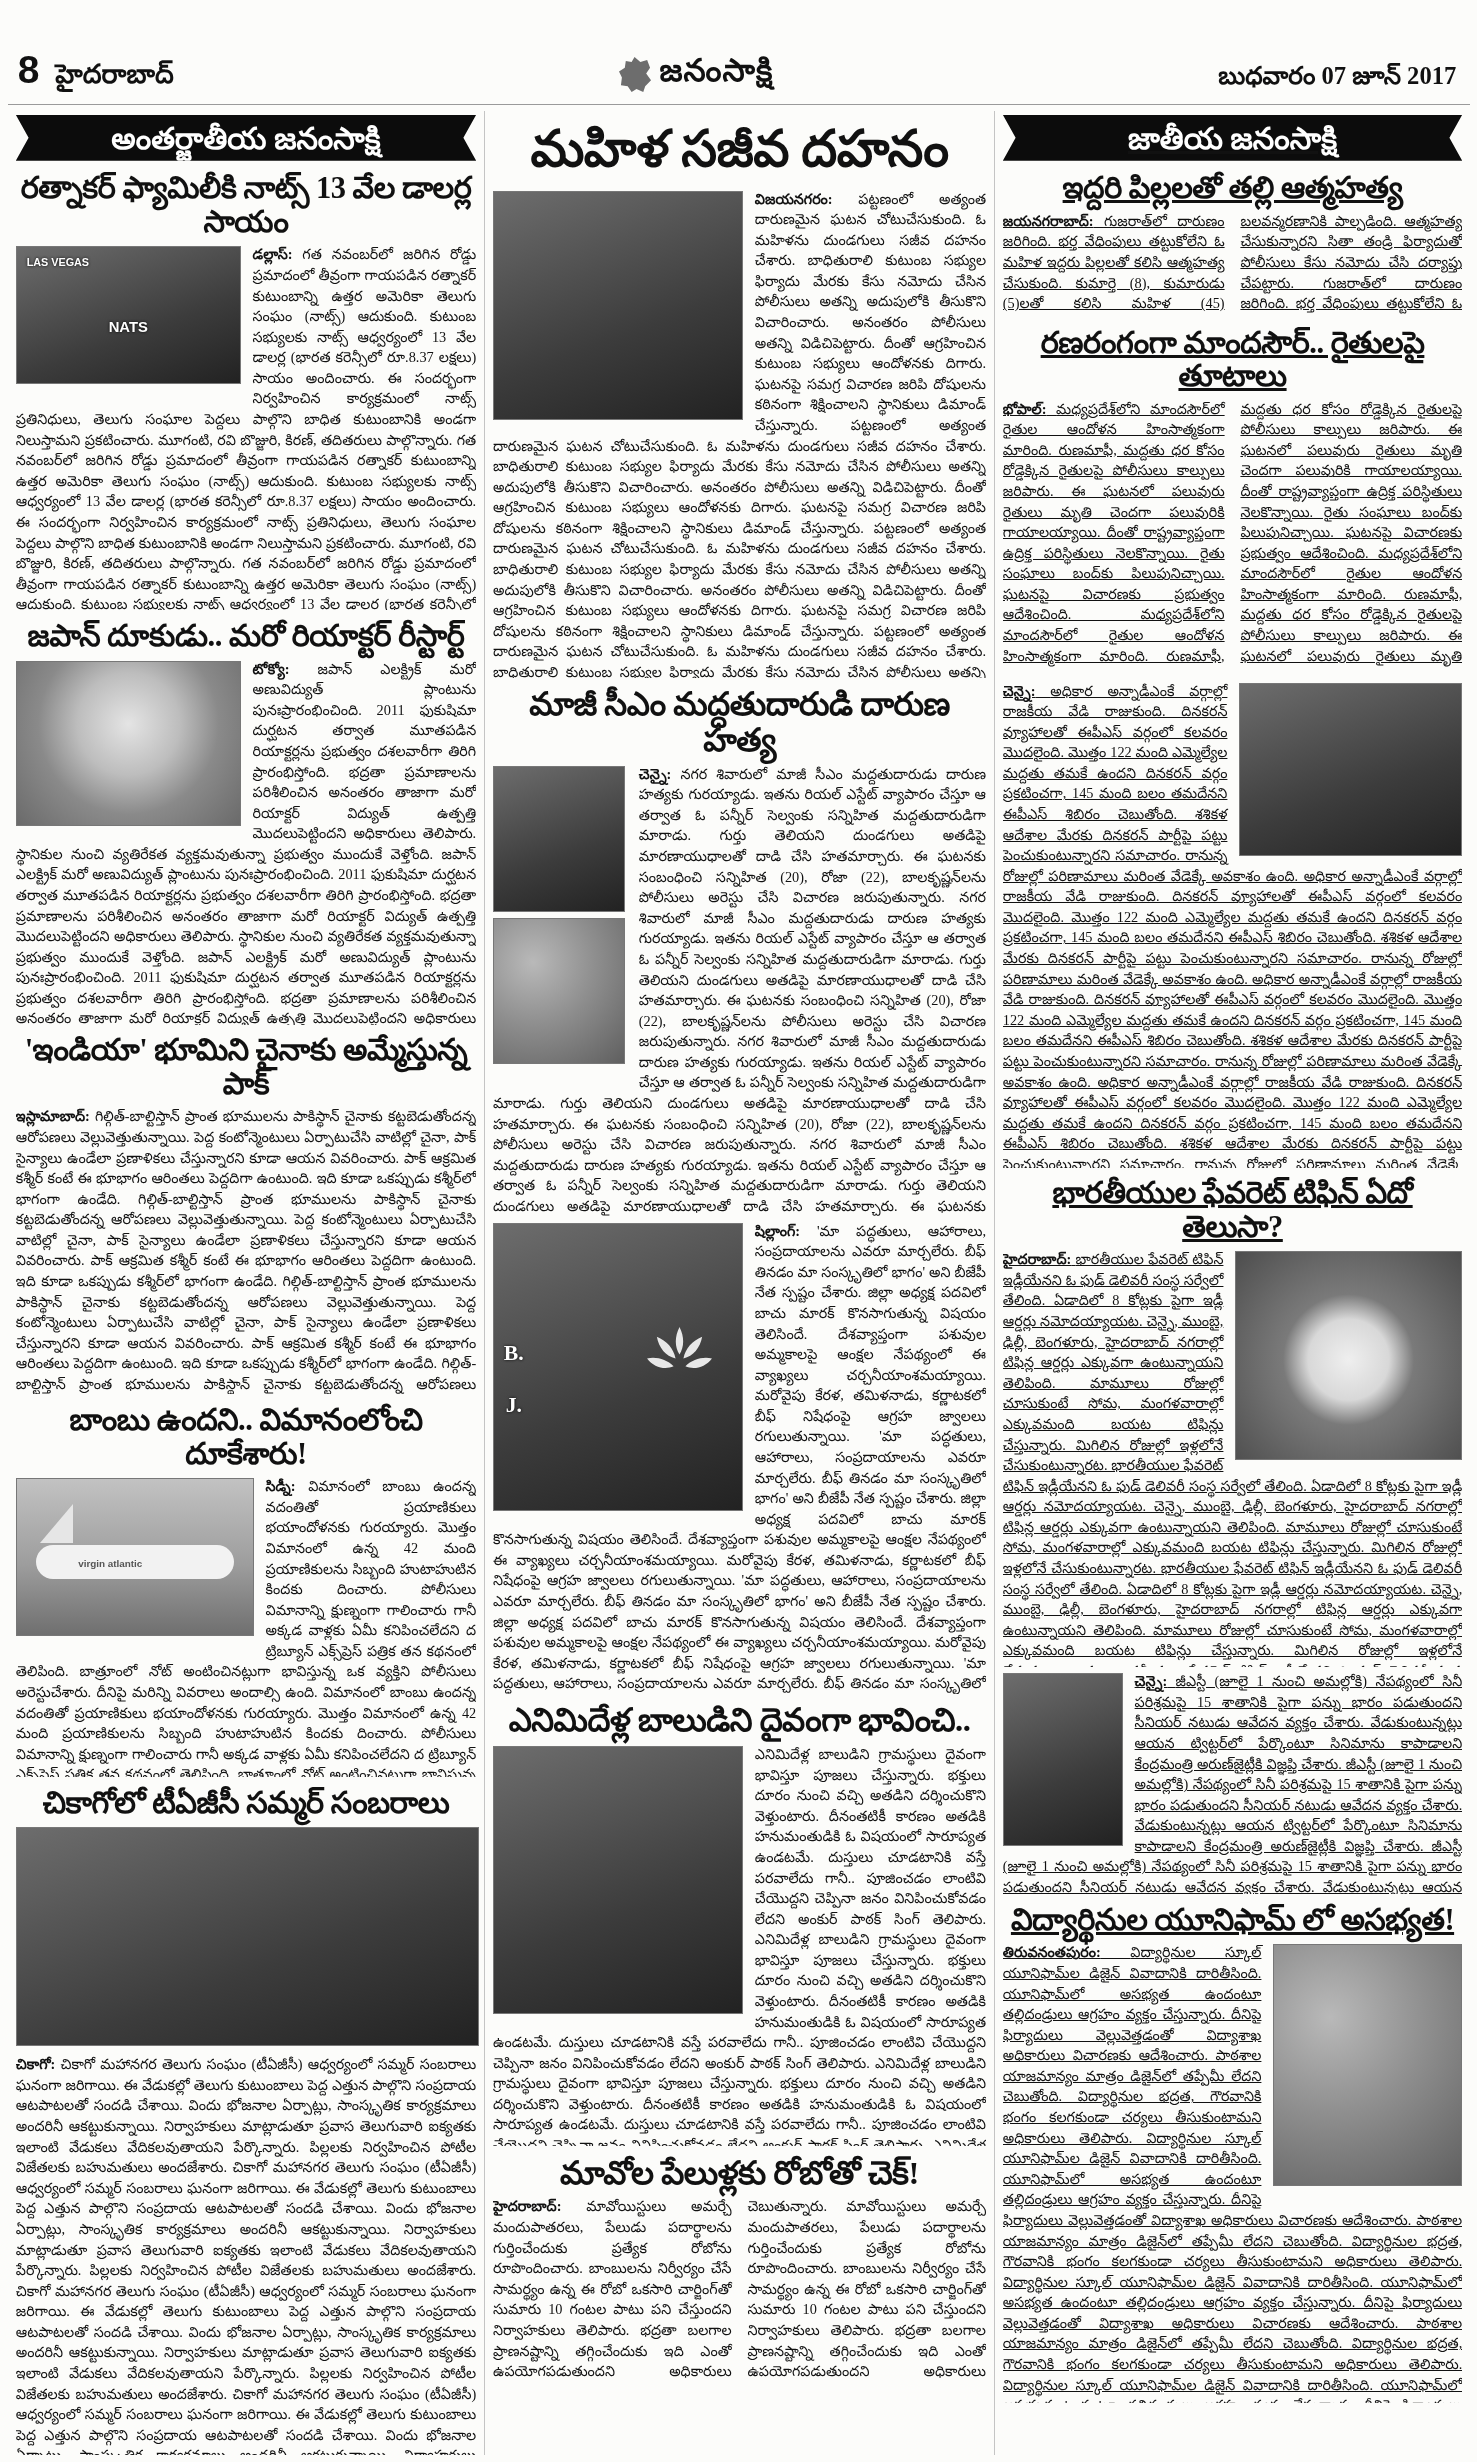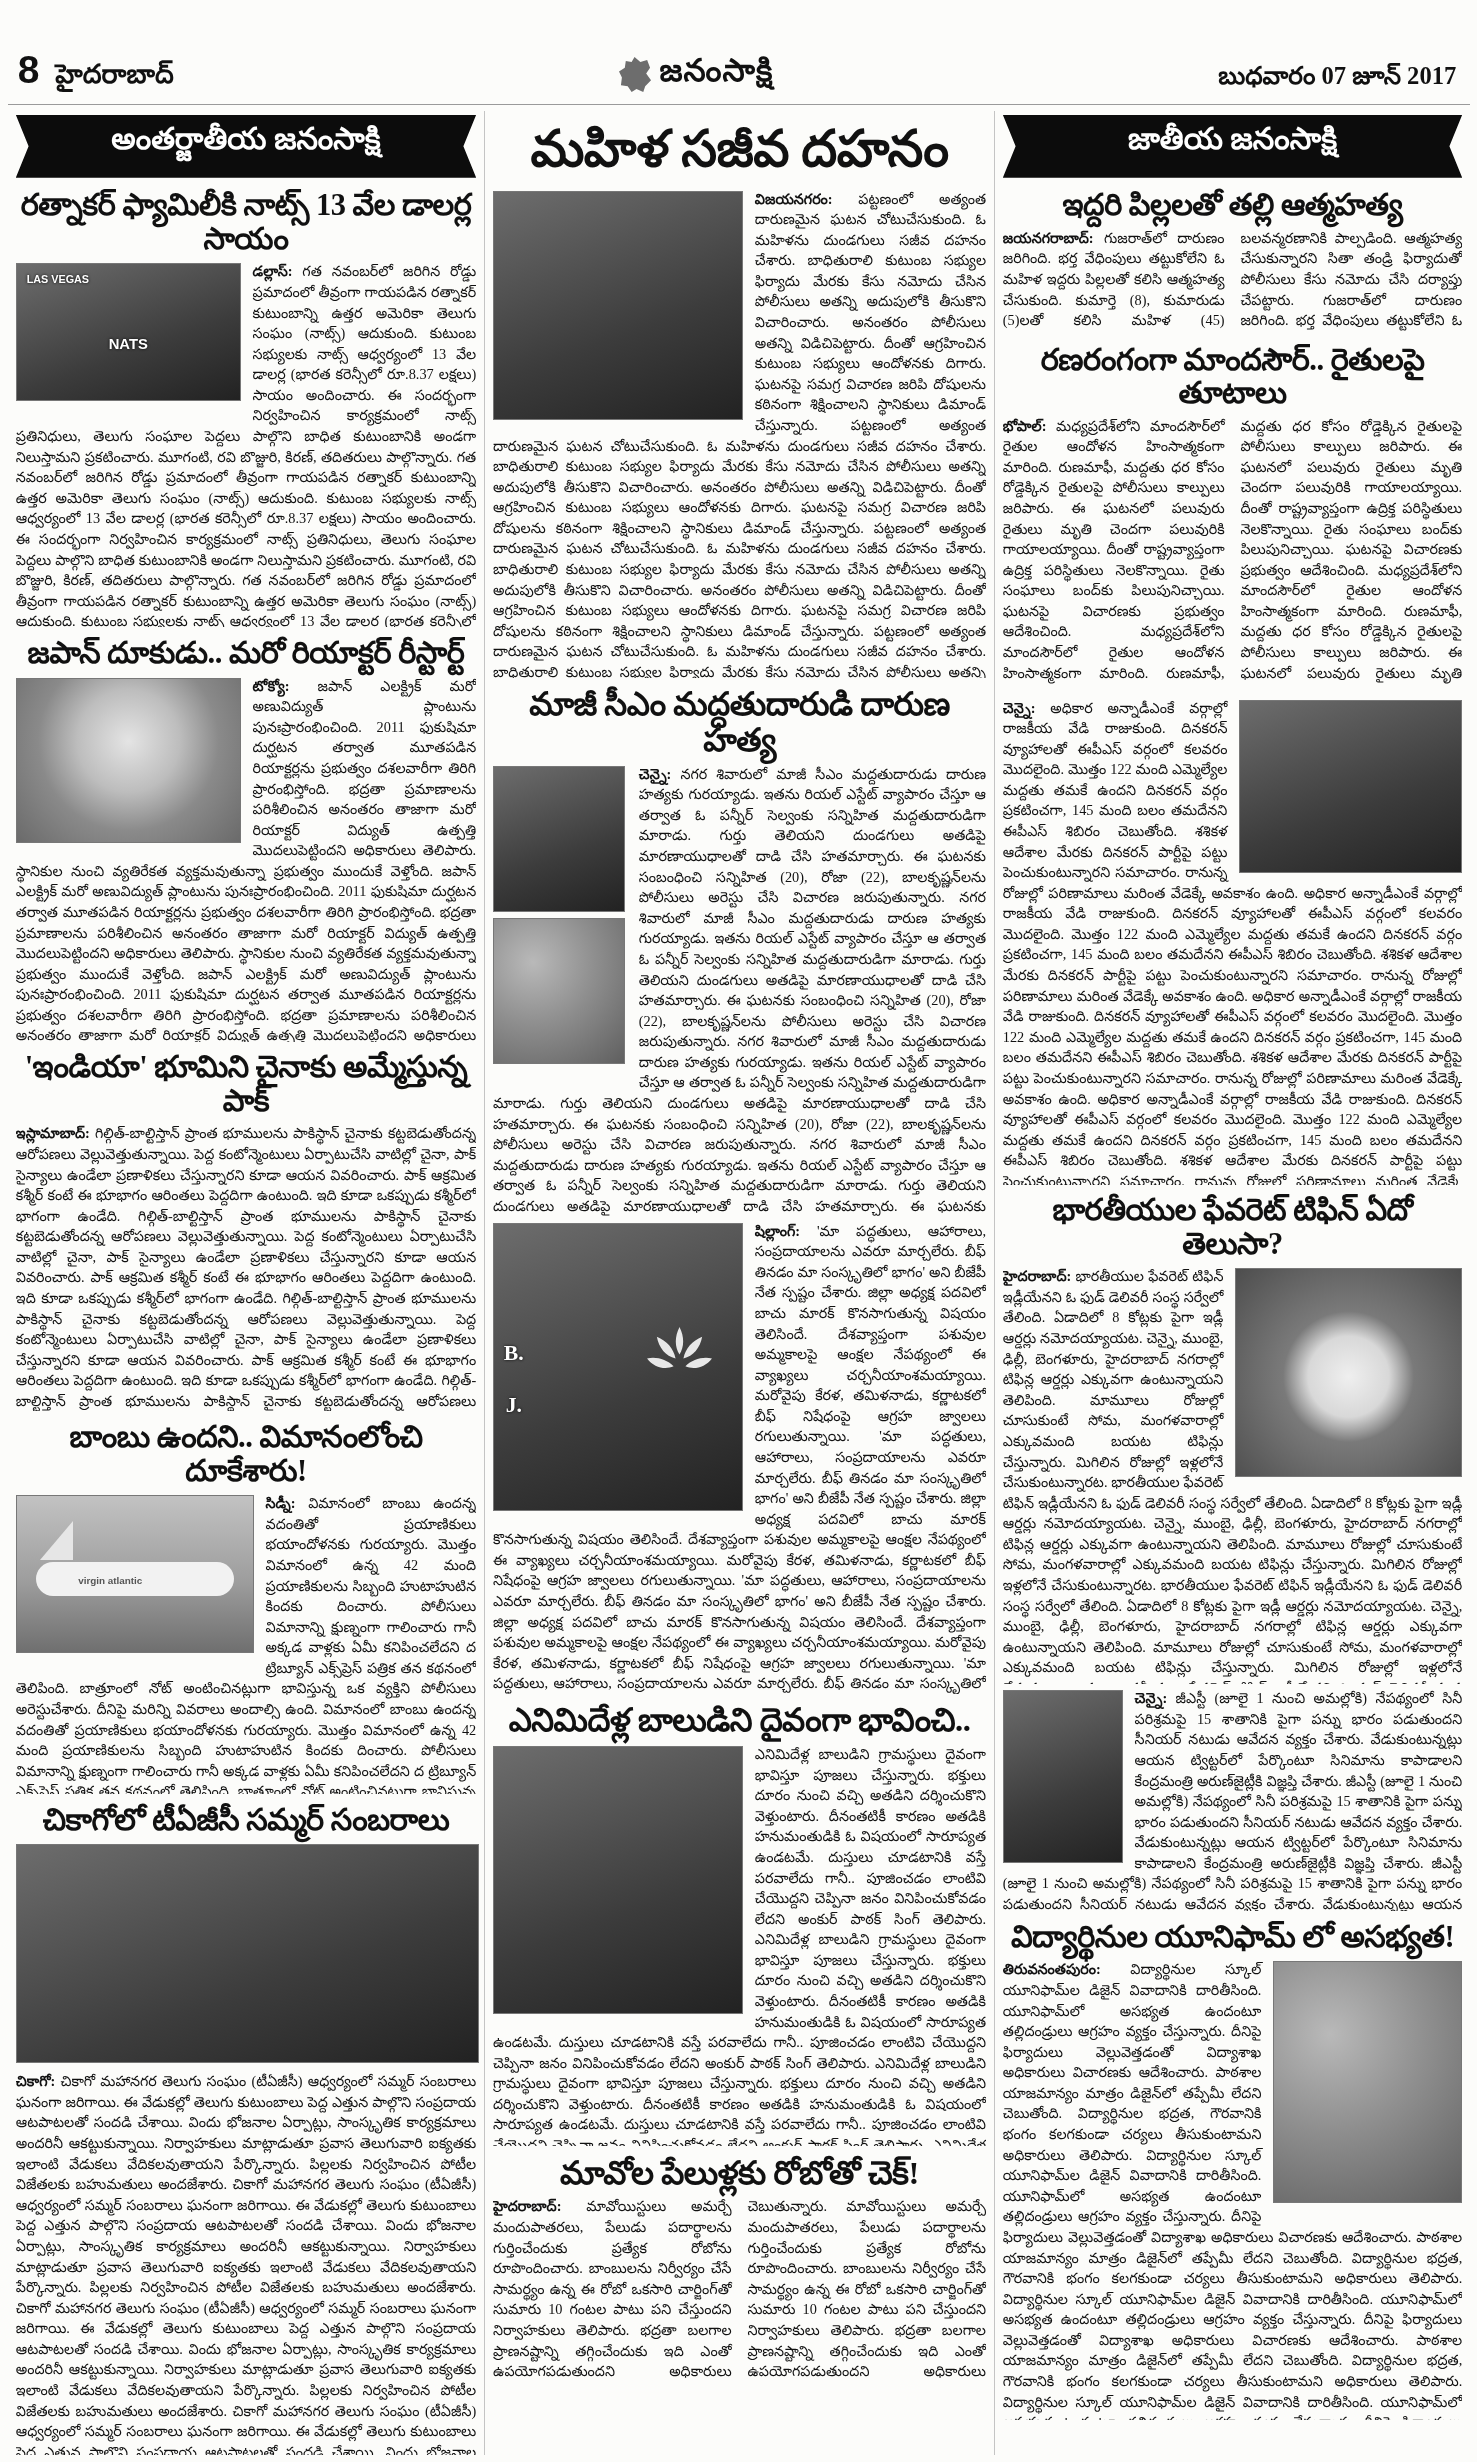--- a/index.html
+++ b/index.html
@@ -19,25 +19,25 @@
   .edition { font-size:26.6px; font-weight:bold; }
   .mh-center { display:flex; align-items:center; gap:7.9px; }
   .logo-icon svg { display:block; }
   .masthead-title { font-size:31.5px; font-weight:bold; letter-spacing:1px; }
   .mh-date { font-size:24.6px; font-weight:bold; }
   
   .content { display:flex; margin-top:5.9px; height:2344px; }
   .col { overflow:hidden; padding:0 7.9px; }
   .col1 { width:481px; }
   .col2 { width:516px; border-left:1px solid #c4c4c4; border-right:1px solid #c4c4c4; }
-  .col3 { width:480px; }
+  .col3 { width:480px;text-decoration:underline; }
   
   .banner {
     background:#0c0c0c; color:#fff; text-align:center;
-    font-size:30.5px; font-weight:bold; line-height:49px; height:63px;
+    font-size:30.5px; font-weight:bold; line-height:49px; height:46px;
     clip-path:polygon(0 0,100% 0,calc(100% - 12.8px) 50%,100% 100%,0 100%,12.8px 50%);
     margin:3.9px 0 5.9px 0;
   }
   .headline { font-weight:bold; text-align:center; line-height:1.1;
     padding:5.9px 0 4.9px 0; letter-spacing:-0.5px; }
   .hl-1 { font-size:30.5px; }
   .hl-big { font-size:51px; padding:9.9px 0 11.8px 0; }
   .hl-2 { font-size:32.5px; }
   .hl-3 { font-size:30.5px; }
   

